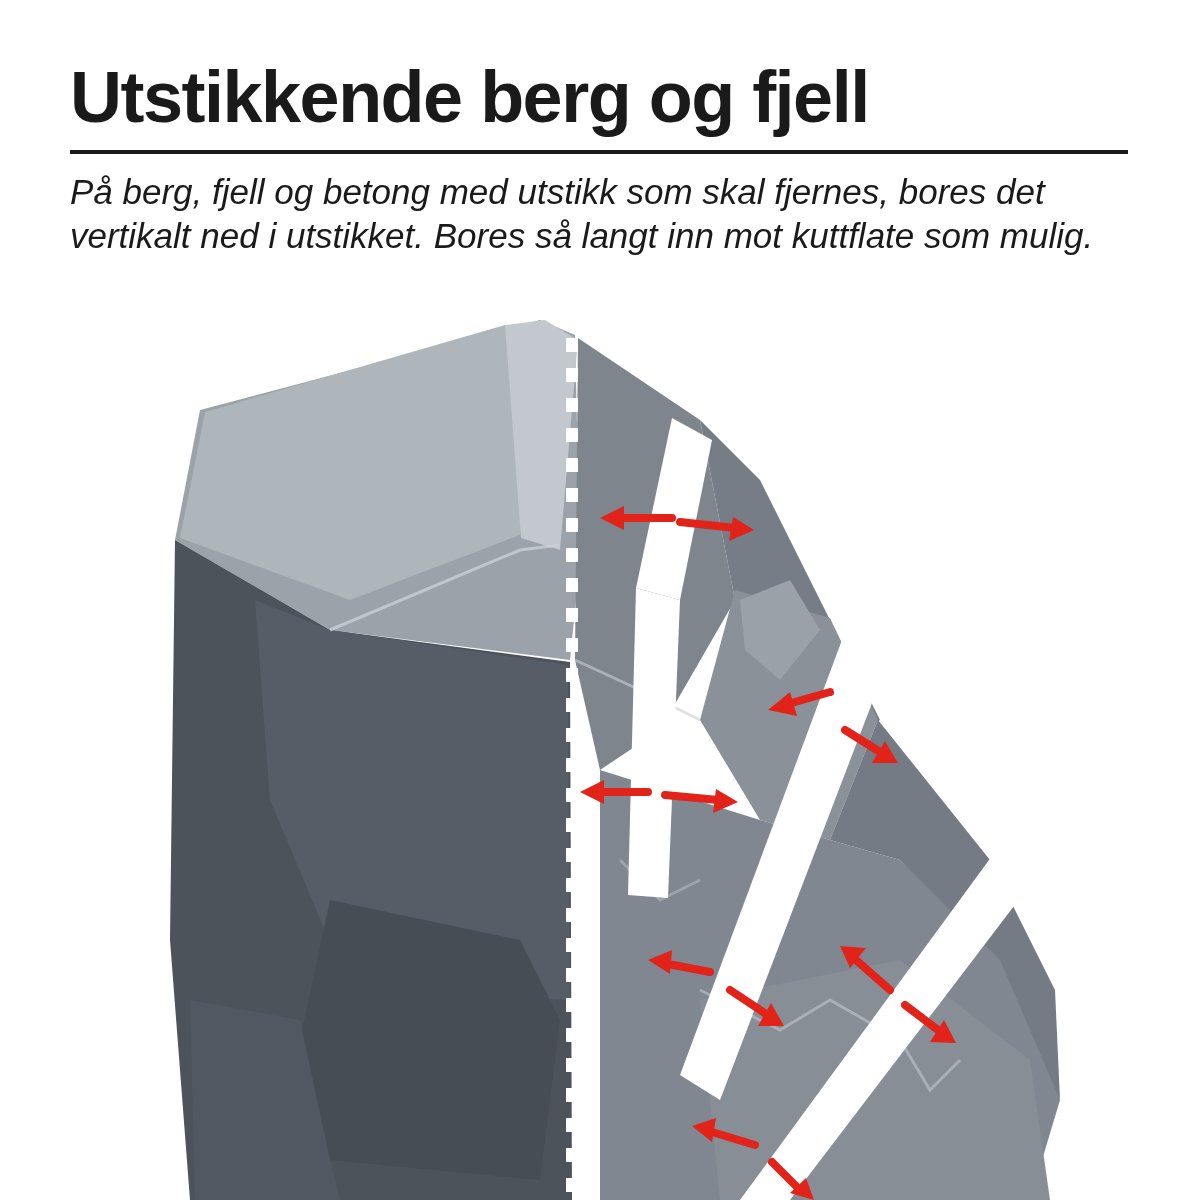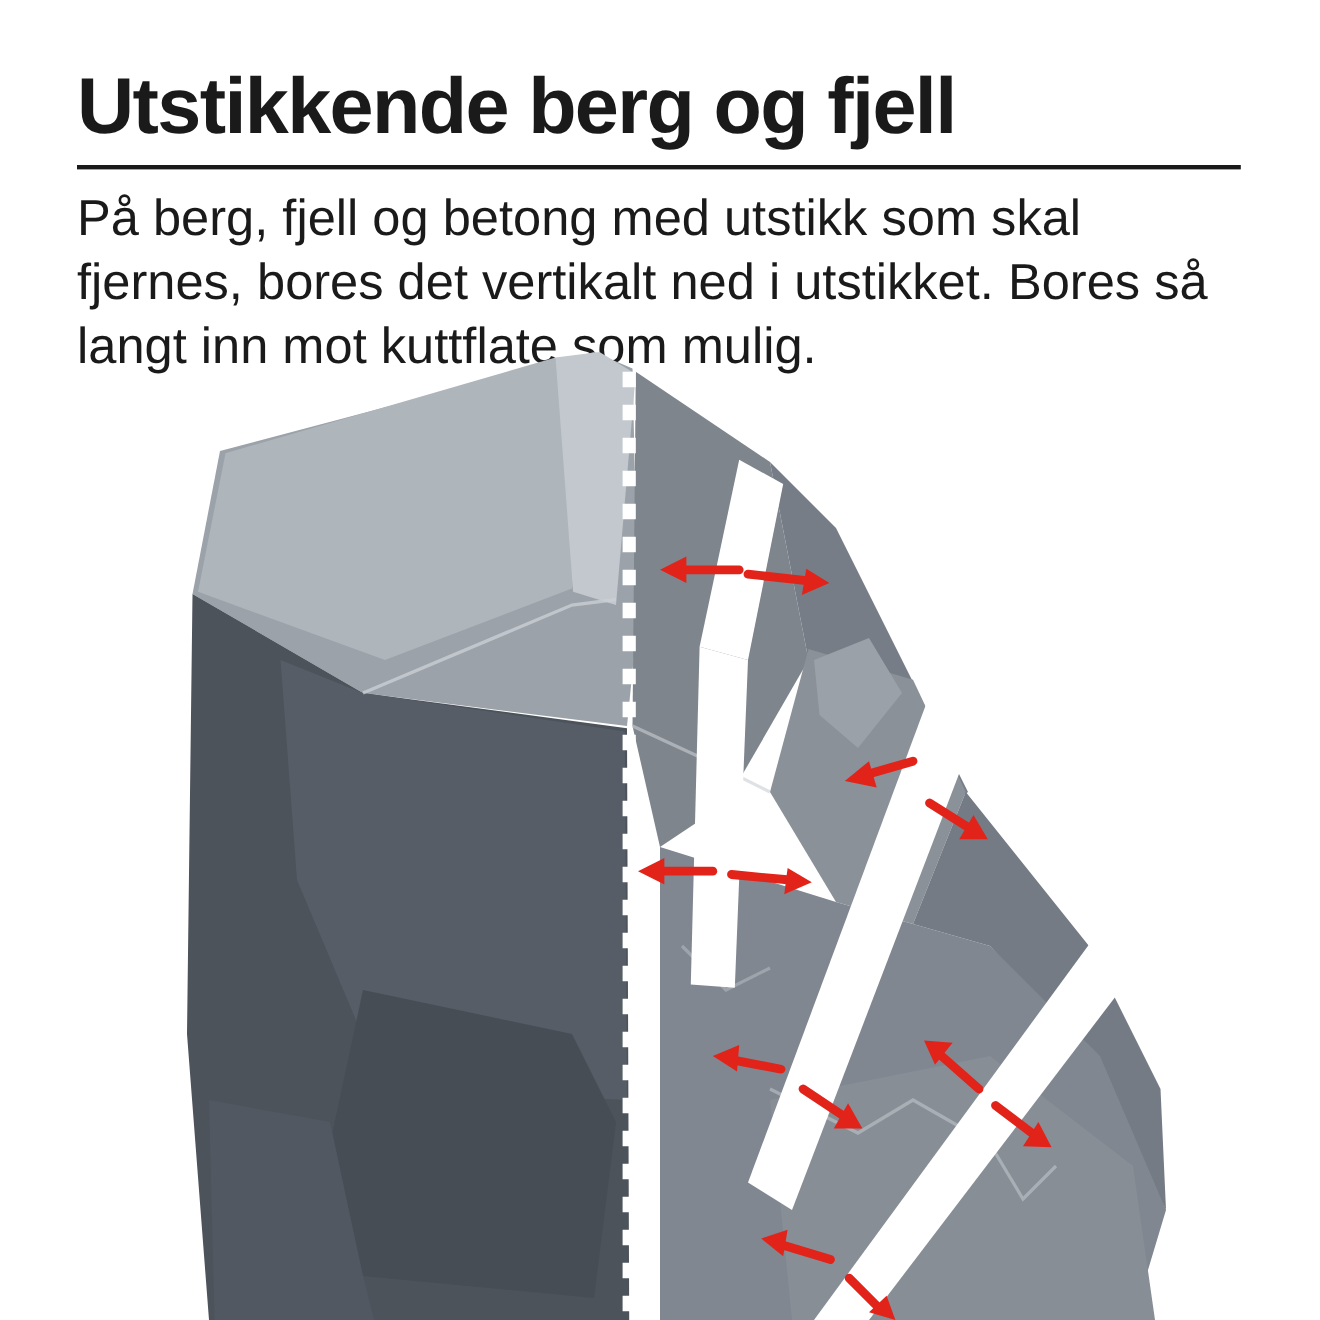--- a/index.html
+++ b/index.html
@@ -37,25 +37,26 @@
     margin: 0;
     white-space: nowrap;
   }
   .rule {
     margin-top: 14px;
     border-top: 4px solid #1a1a1a;
     width: 1058px;
   }
   .lede {
     margin-top: 16px;
-    font-size: 46px;
+    font-size: 35px;
     line-height: 1.26;
     color: #1a1a1a;
     font-weight: 400;
     max-width: 1040px;
+    font-style: italic;
   }
   .figure {
     position: absolute;
     left: 0;
     top: 300px;
     width: 1200px;
     height: 900px;
   }
   .figure svg {
     display: block;

